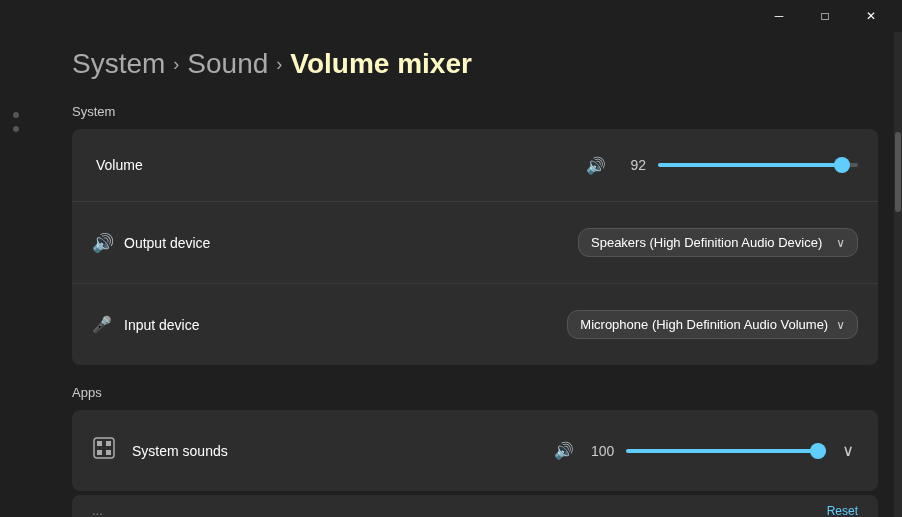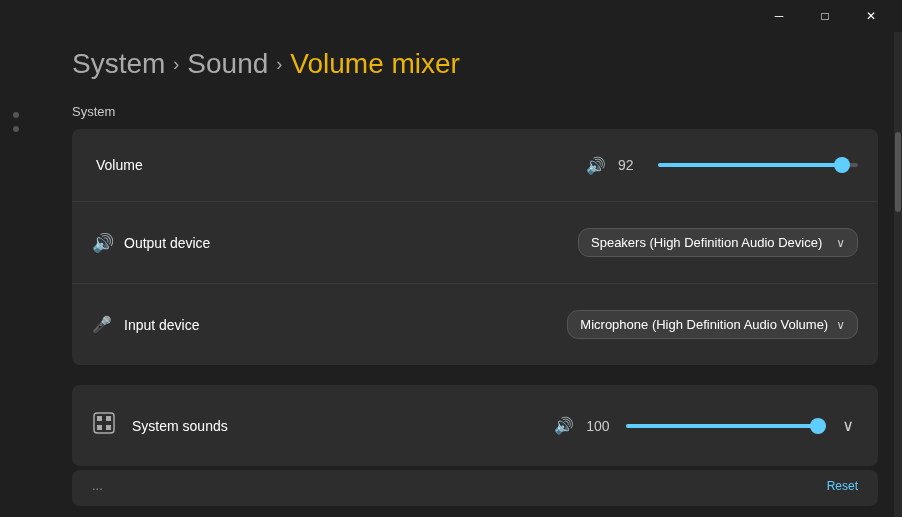--- a/index.html
+++ b/index.html
@@ -58,22 +58,22 @@
       font-weight: 400;
       cursor: pointer;
     }
 
     .breadcrumb-separator {
       color: #aaaaaa;
       font-size: 18px;
     }
 
     .breadcrumb-current {
-      color: #eab308;
-      font-weight: 400;
+      color: #fef9c3;
+      font-weight: 700;
     }
 
     .section-label {
       font-size: 13px;
       color: #cccccc;
       margin-bottom: 10px;
       font-weight: 400;
     }
 
     .card {
@@ -112,21 +112,21 @@
     .row-right {
       display: flex;
       align-items: center;
       gap: 12px;
     }
 
     .volume-value {
       color: #cccccc;
       font-size: 14px;
       min-width: 28px;
-      text-align: left;
+      text-align: right;
     }
 
     .slider-container {
       width: 200px;
       position: relative;
       display: flex;
       align-items: center;
     }
 
     .dropdown-btn {
@@ -278,20 +278,21 @@
           <button class="dropdown-btn">
             <span>Microphone (High Definition Audio Volume)</span>
             <span class="chevron">∨</span>
           </button>
         </div>
       </div>
 
     </div>
 
     <div class="apps-section">
+      <div class="section-label">Apps</div>
 
       <div class="card">
 
         <div class="card-row" style="border-bottom:none;">
           <div class="row-icon" style="color:#aaa; font-size:20px; width:36px;">
             <svg width="24" height="24" viewBox="0 0 24 24" fill="none">
               <rect x="2" y="2" width="20" height="20" rx="3" stroke="#aaa" stroke-width="1.5"></rect>
               <rect x="5" y="5" width="5" height="5" fill="#aaa"></rect>
               <rect x="14" y="5" width="5" height="5" fill="#aaa"></rect>
               <rect x="5" y="14" width="5" height="5" fill="#aaa"></rect>

